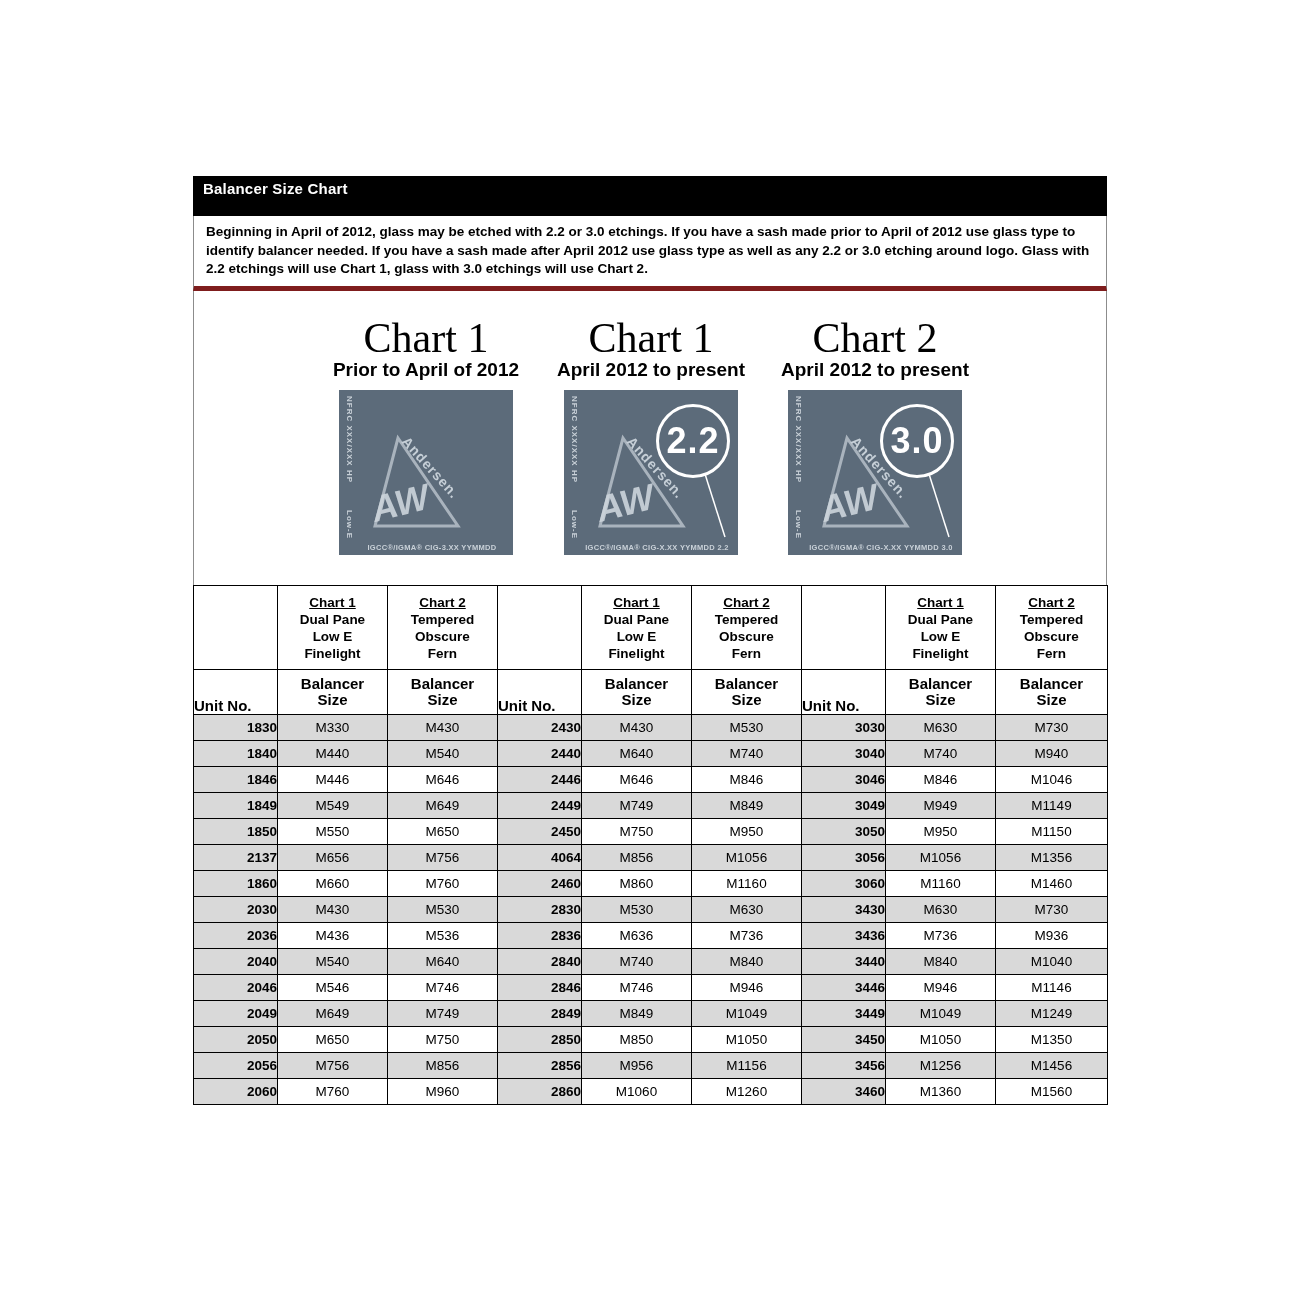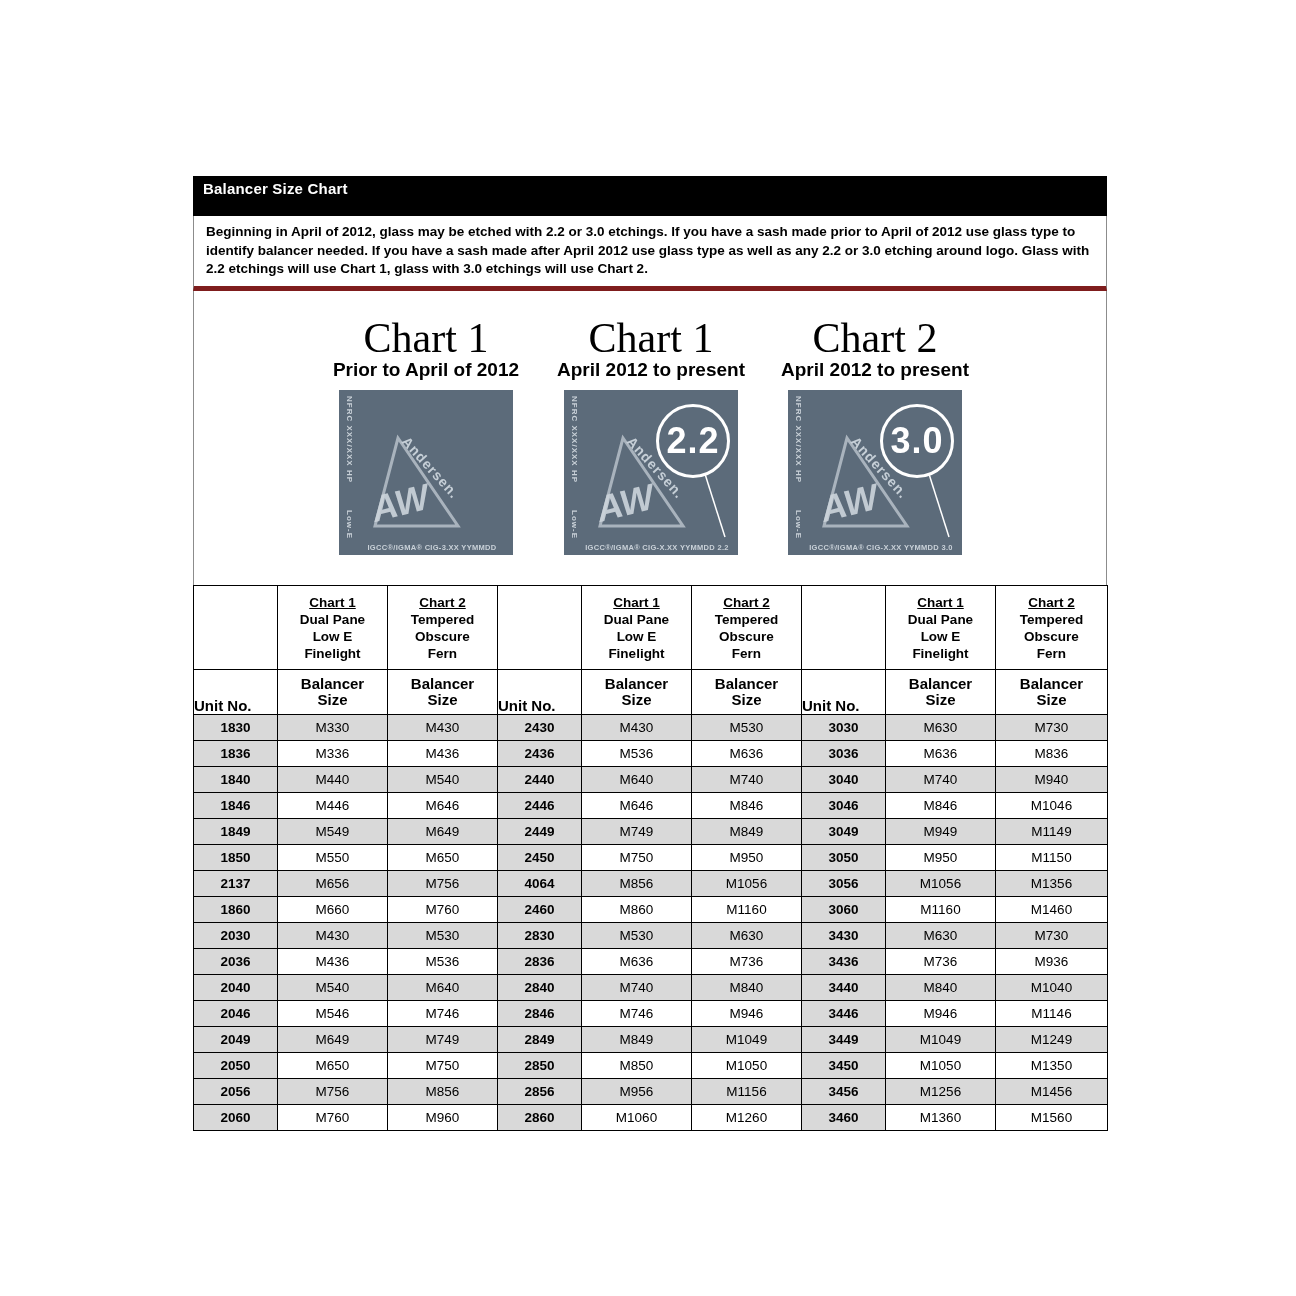--- a/index.html
+++ b/index.html
@@ -36,21 +36,21 @@
   .badge-wire{position:absolute;left:0;top:0;width:174px;height:165px;pointer-events:none;}
   
   table.bal{border-collapse:collapse;width:914px;table-layout:fixed;font-size:13.5px;}
   table.bal th, table.bal td{border:1px solid #000;padding:0;box-sizing:border-box;}
   tr.desc-row th{height:84px;font-size:13.5px;font-weight:bold;line-height:17px;vertical-align:middle;text-align:center;}
   tr.desc-row th .hl{text-decoration:underline;}
   tr.colhead-row th{height:45px;font-size:15px;font-weight:bold;line-height:16px;}
   th.unit-h{text-align:left;vertical-align:bottom;padding-left:5px;padding-bottom:4px;}
   th.bal-h{text-align:center;vertical-align:middle;}
   tbody td{height:26px;}
-  td.unit{font-weight:bold;text-align:center;padding-left:9px;background:var(--shade);}
+  td.unit{font-weight:bold;text-align:right;padding-left:9px;background:var(--shade);}
   td.val{text-align:center;background:#fff;}
   tr.shade td.val{background:var(--shade);}
 </style>
 </head>
 <body style="--slate: #5c6b7a; --shade: #d9d9d9; --titlebg: #000000; --etchwhite: #ffffff;">
 
 <div class="doc">
   <div class="titlebar">
     <span>Balancer Size Chart</span>
   </div>
@@ -196,31 +196,20 @@
           <td class="unit">1830</td>
           <td class="val">M330</td>
           <td class="val">M430</td>
           <td class="unit">2430</td>
           <td class="val">M430</td>
           <td class="val">M530</td>
           <td class="unit">3030</td>
           <td class="val">M630</td>
           <td class="val">M730</td>
         </tr>
-        <tr>
-          <td class="unit">1836</td>
-          <td class="val">M336</td>
-          <td class="val">M436</td>
-          <td class="unit">2436</td>
-          <td class="val">M536</td>
-          <td class="val">M636</td>
-          <td class="unit">3036</td>
-          <td class="val">M636</td>
-          <td class="val">M836</td>
-        </tr>
         <tr class="shade">
           <td class="unit">1840</td>
           <td class="val">M440</td>
           <td class="val">M540</td>
           <td class="unit">2440</td>
           <td class="val">M640</td>
           <td class="val">M740</td>
           <td class="unit">3040</td>
           <td class="val">M740</td>
           <td class="val">M940</td>

